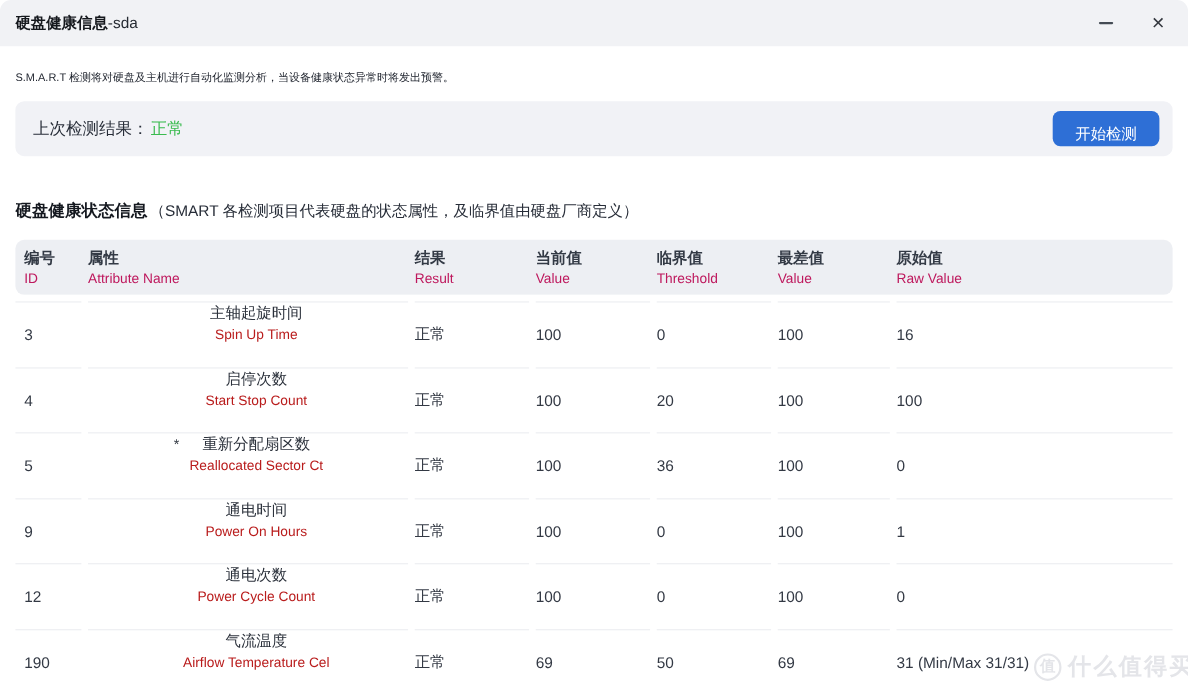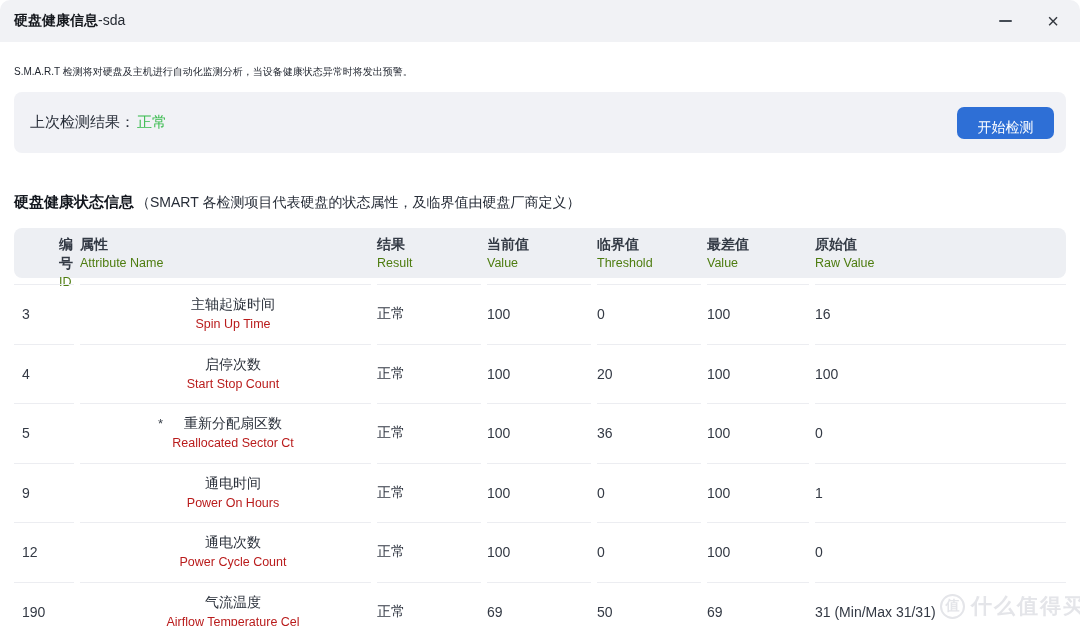--- a/index.html
+++ b/index.html
@@ -25,21 +25,21 @@
     cursor:pointer;color:#3a4049;user-select:none;
   }
   .min-glyph{display:block;width:13px;height:2px;background:#444b54;border-radius:1px;}
   .close-glyph{font-size:20px;line-height:18px;color:#34383f;}
 
   
   .content{padding:0 14px;}
   .description{margin:20px 0 0;font-size:10px;line-height:20px;color:#1d222c;}
 
   .banner{
-    margin-top:10px;height:61px;background:#f1f2f6;border-radius:8px;
+    margin-top:10px;height:50px;background:#f1f2f6;border-radius:8px;
     display:flex;align-items:center;justify-content:space-between;
     padding:0 12px 0 16px;box-sizing:border-box;
   }
   .banner-text{font-size:15px;color:#272d38;}
   .banner-result{color:#3abb4f;margin-left:2px;}
   .primary-btn{
     min-width:97px;height:32px;border:none;border-radius:7px;background:#2e6fd6;
     color:#fff;font-size:14px;font-family:inherit;padding:12px 18px;cursor:pointer;
   }
 
@@ -52,31 +52,31 @@
   .grid-row{
     display:grid;
     grid-template-columns:60px 291px 104px 104px 104px 102px 1fr;
     column-gap:6px;
   }
   .thead{
     background:#edeff3;border-radius:8px;height:50px;box-sizing:border-box;
     padding-top:7px;
   }
   .th-zh{font-size:14px;font-weight:700;color:#333a45;line-height:19px;}
-  .th-en{font-size:12.5px;color:#4d7c0f;line-height:17px;margin-top:1px;}
-  .th:first-child{padding-left:8px;margin-left:37px;}
+  .th-en{font-size:12.5px;color:#be185d;line-height:17px;margin-top:1px;}
+  .th:first-child{padding-left:8px;}
 
   .tbody{background:#fff;}
   .sliver .td{height:6px;border-bottom:1px solid #ecedf1;}
   .tr .td{
     height:59.5px;box-sizing:border-box;border-bottom:1px solid #ecedf1;
     display:flex;align-items:center;font-size:14px;color:#333944;
   }
   .td-id{padding-left:8px;}
-  .td-name{flex-direction:column;align-items:flex-start;justify-content:center;padding-left:15px;}
+  .td-name{flex-direction:column;align-items:flex-start;padding-left:15px;}
   .name-zh{font-size:14px;color:#2b313b;line-height:19px;}
   .flag{display:inline-block;width:26px;margin-left:-26px;color:#3a404a;font-size:13px;}
   .name-en{font-size:12.5px;color:#b91c1c;line-height:17px;margin-top:2px;}
   .td-result{color:#3abb4f;}
 
   
   .watermark{
     position:absolute;right:-6px;bottom:6px;color:#e4e5e9;
     display:flex;align-items:center;gap:6px;pointer-events:none;white-space:nowrap;
   }

